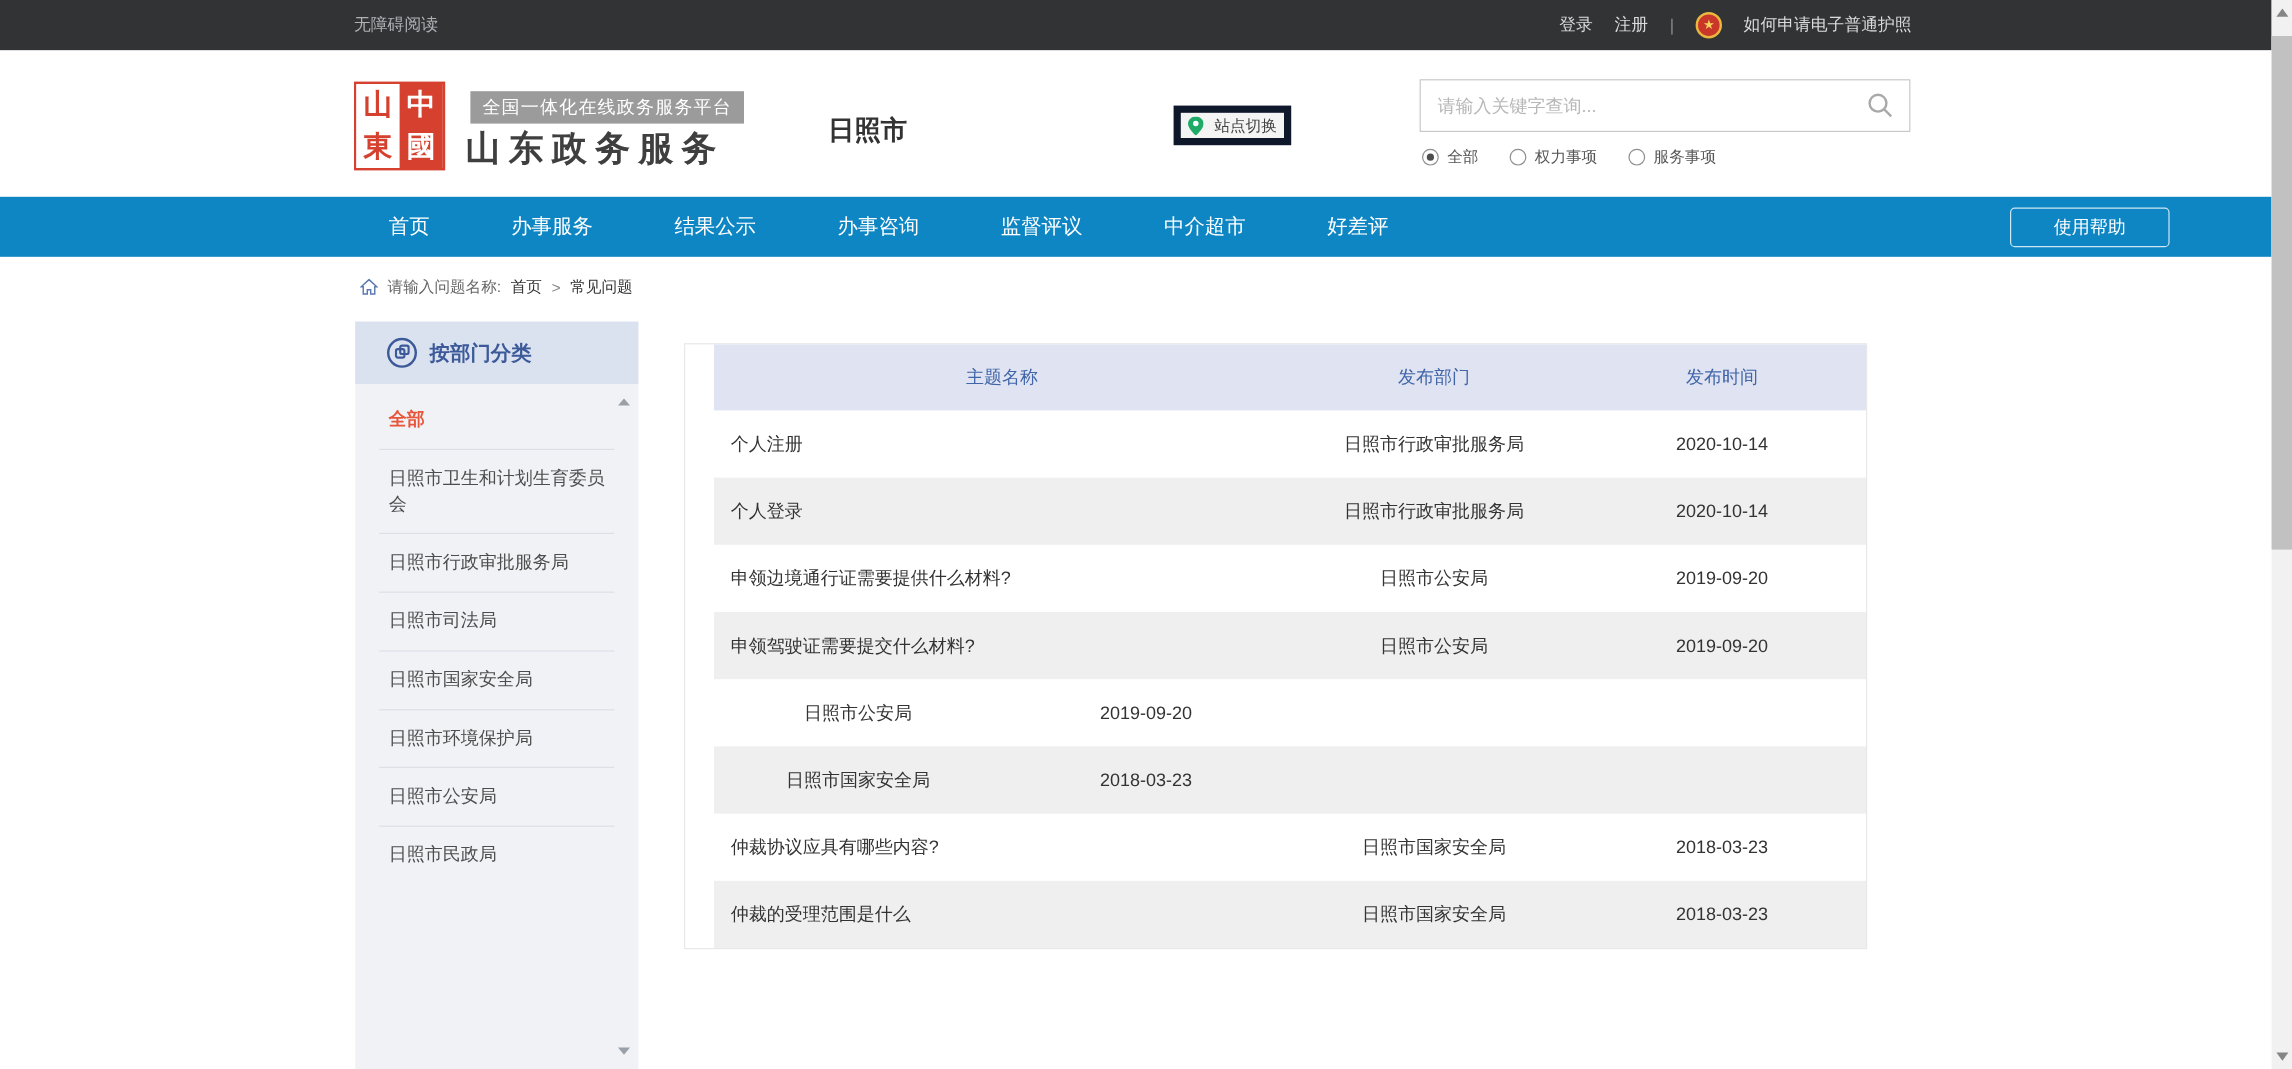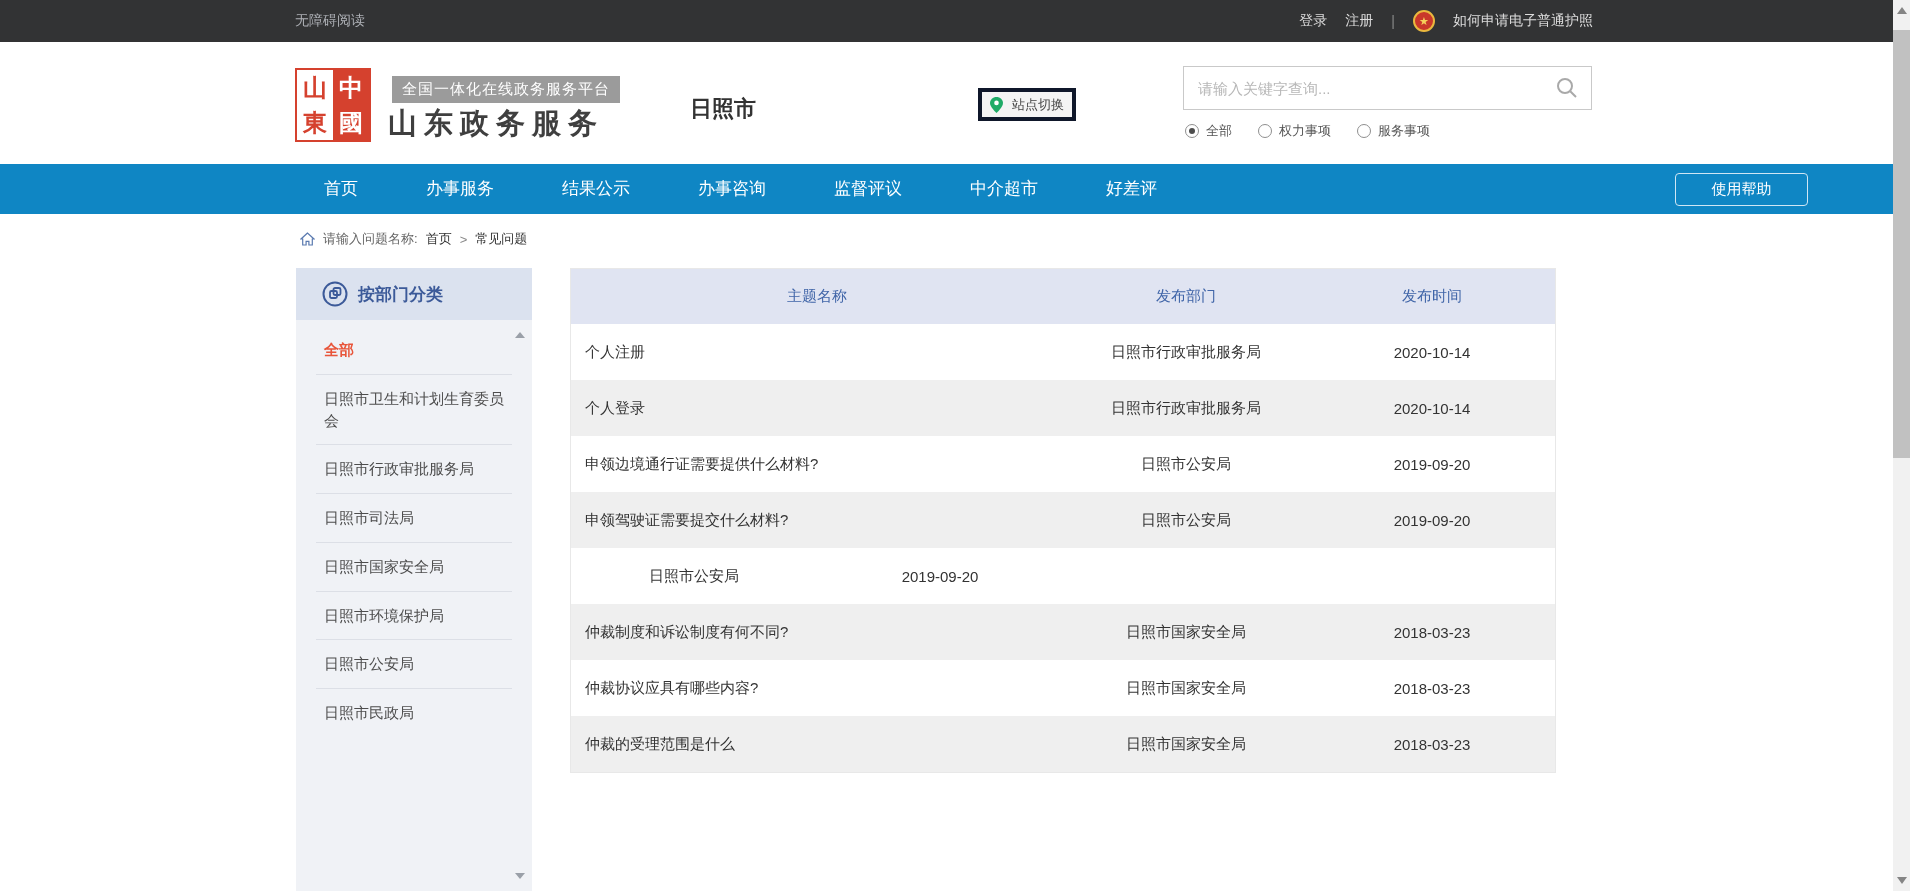--- a/index.html
+++ b/index.html
@@ -23,21 +23,21 @@
           border:2px solid #d5412e; }
   .seal .col { width:50%; display:flex; flex-direction:column; font-weight:bold; font-size:24px; line-height:1; }
   .seal .col span { flex:1; display:flex; align-items:center; justify-content:center; }
   .seal .outline { color:#d5412e; background:#fff; }
   .seal .solid { color:#fff; background:#d5412e; }
   .badge { position:absolute; left:392px; top:34px; background:#9b9b9b; color:#fff; font-size:15px;
            padding:4px 10px; letter-spacing:1px; }
   .brand { position:absolute; left:388px; top:62px; font-size:29px; font-weight:bold; color:#3f3f3f; letter-spacing:7px; }
   .city  { position:absolute; left:690px; top:52px; font-size:22px; font-weight:bold; color:#333; }
   .site-switch { position:absolute; left:978px; top:46px; width:98px; height:33px; background:#f4f4f4;
-                 border:4px solid #0f172a; display:flex; align-items:center; justify-content:center; gap:9px;
+                 border:6px solid #0f172a; display:flex; align-items:center; justify-content:center; gap:9px;
                  font-size:13px; color:#444; cursor:pointer; }
   .search-box { position:absolute; left:1183px; top:24px; width:409px; height:44px; border:1px solid #c9c9c9;
                 display:flex; align-items:center; background:#fff; }
   .search-box input { flex:1; border:none; outline:none; font-size:15px; color:#333; padding:0 14px;
                       font-family:inherit; background:transparent; }
   .search-box input::placeholder { color:#b7b7b7; }
   .search-box .mag { margin-right:12px; cursor:pointer; display:flex; }
   .scopes { position:absolute; left:1185px; top:80px; display:flex; gap:26px; font-size:13px; color:#555; }
   .scope { display:flex; align-items:center; gap:7px; cursor:pointer; }
   .radio { width:14px; height:14px; border:1px solid #8f8f8f; border-radius:50%; background:#fff; position:relative; }
@@ -80,21 +80,21 @@
                  padding:0 10px; outline:none; font-family:inherit; }
   .filter .inp::placeholder { color:#b8b8b8; }
   #f-name { width:188px; margin-left:8px; }
   #f-from { width:146px; margin-left:8px; }
   #f-to   { width:146px; margin-left:0; }
   .lbl2 { margin-left:40px; }
   .zhi { margin:0 18px; font-size:15px; color:#2f3b52; }
   .search-btn { margin-left:10px; width:132px; height:38px; background:#e8402d; color:#fff; border:none;
                 font-size:18px; letter-spacing:6px; cursor:pointer; font-family:inherit; }
 
-  .ftable { border:1px solid #e8e8e8; background:#fff; }
+  .ftable { margin-top:18px; border:1px solid #e8e8e8; background:#fff;padding-left:24px; }
   .t-head { height:55px; background:#e0e4f2; display:flex; align-items:center; color:#4065a8; font-size:15px; }
   .t-row { height:56px; display:flex; align-items:center; font-size:15px; color:#333; }
   .tbody > div:nth-of-type(even) { background:#efefef; }
   .c1 { width:50%; text-align:left; padding-left:14px; }
   .t-head .c1 { text-align:center; padding-left:0; }
   .c2 { width:25%; text-align:center; }
   .c3 { width:25%; text-align:center; }
   .t-row .c1 { cursor:pointer; }
 
   
@@ -268,21 +268,20 @@
             <div class="c2">日照市公安局</div>
             <div class="c3">2019-09-20</div>
           </div>
 
           <div class="t-row">
             <div class="c2">日照市公安局</div>
             <div class="c3">2019-09-20</div>
           </div>
 
           <div class="t-row">
-            <div class="c1">仲裁制度和诉讼制度有何不同?</div>
             <div class="c2">日照市国家安全局</div>
             <div class="c3">2018-03-23</div>
           </div>
 
           <div class="t-row">
             <div class="c1">仲裁协议应具有哪些内容?</div>
             <div class="c2">日照市国家安全局</div>
             <div class="c3">2018-03-23</div>
           </div>
 

